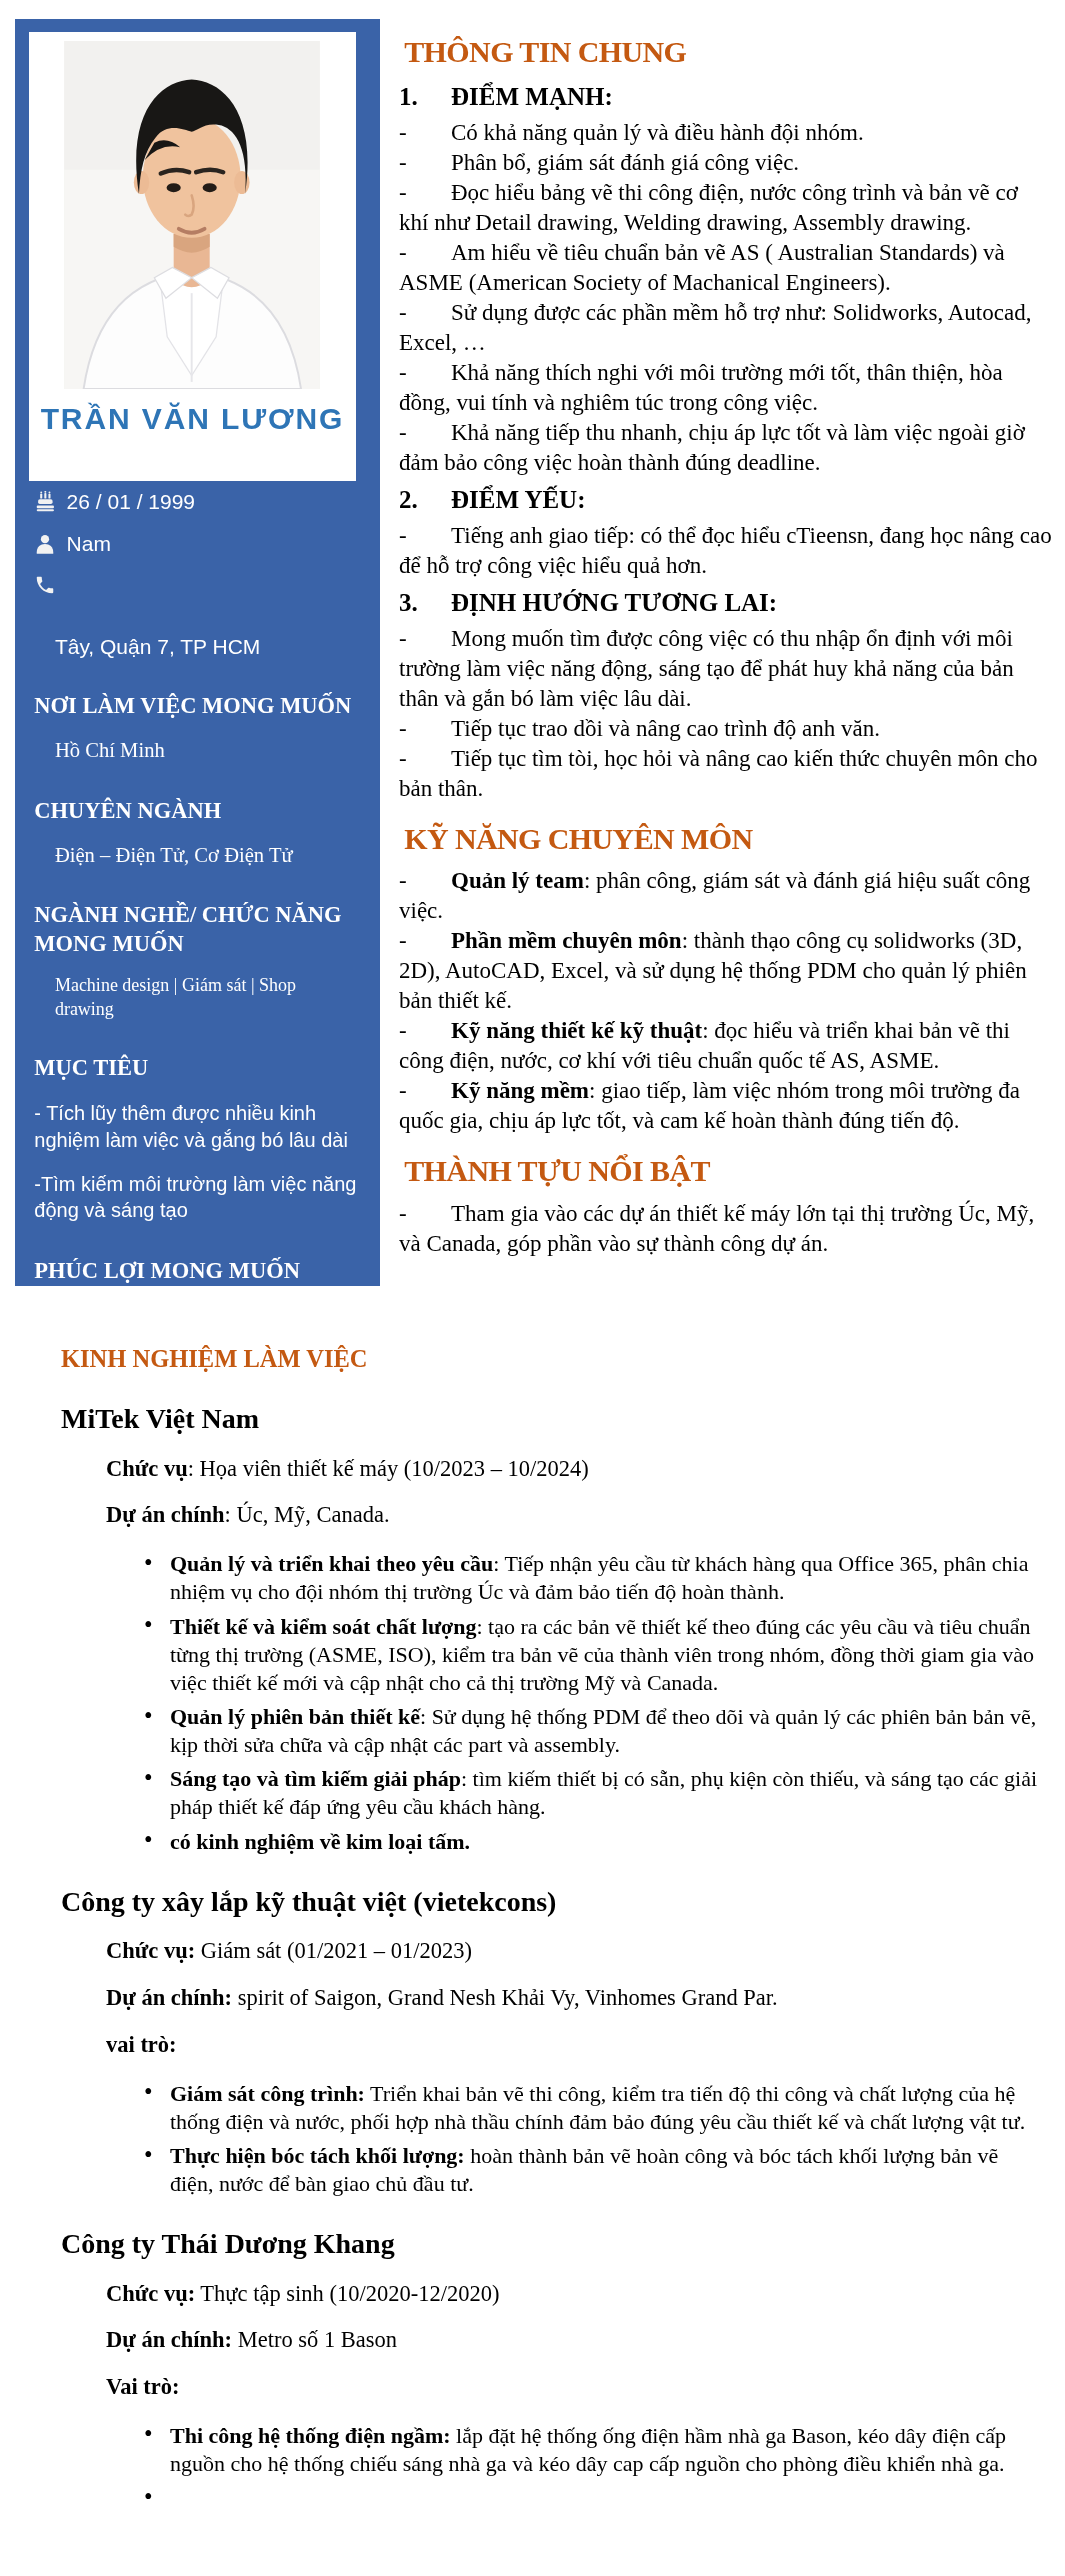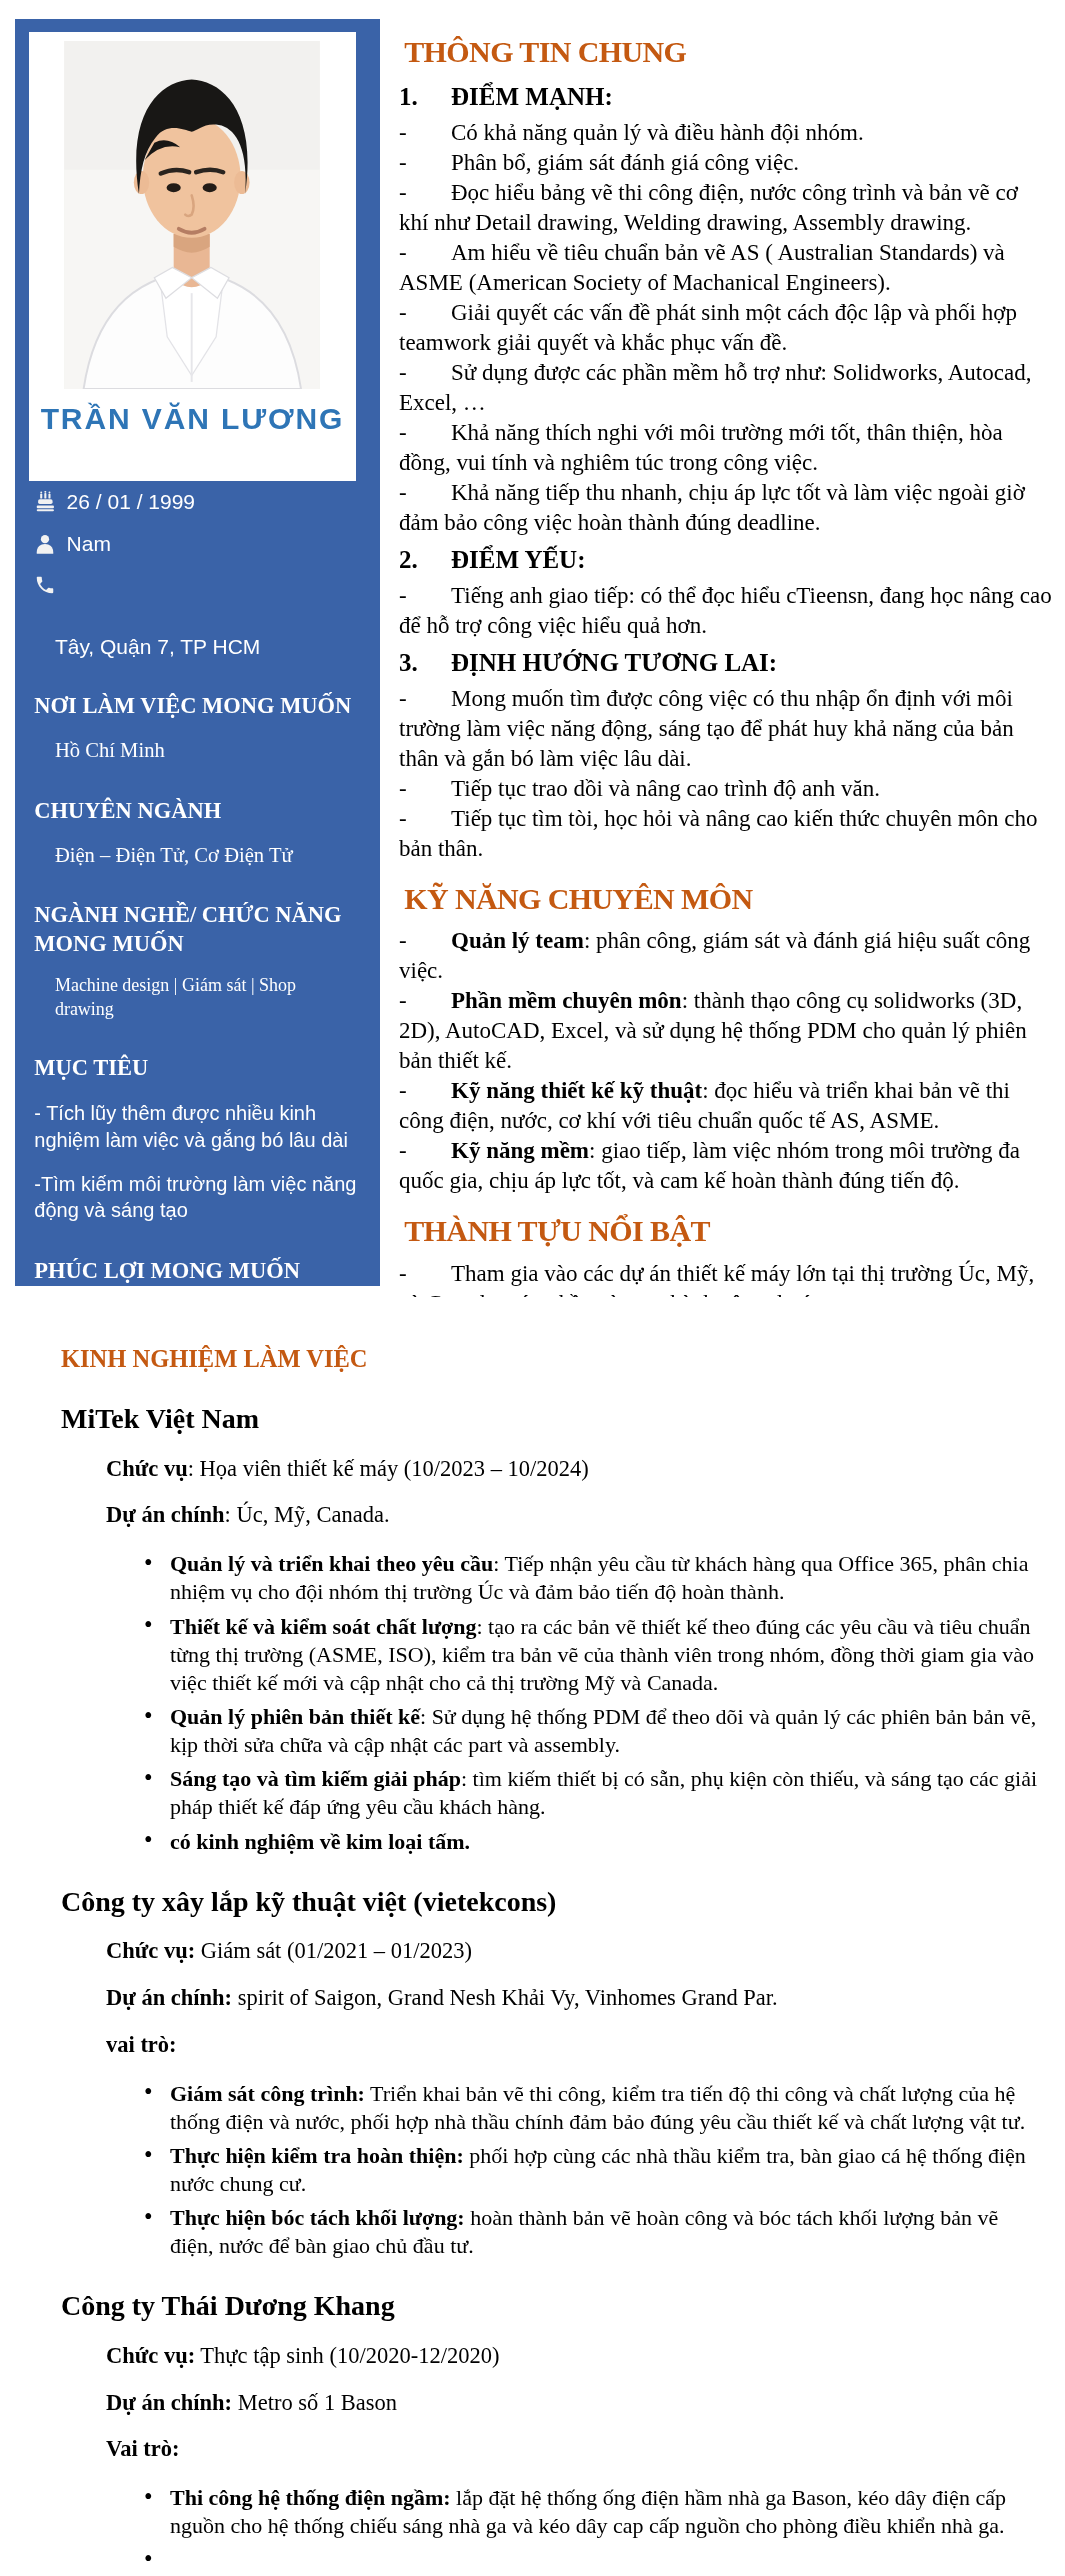--- a/index.html
+++ b/index.html
@@ -156,21 +156,20 @@
   <div class="num-h">
     <span class="num">1.</span>
     <span>ĐIỂM MẠNH:</span>
   </div>
   <div>
 
   <p class="dash-p"><span class="dashcol"></span><span>Có khả năng quản lý và điều hành đội nhóm.</span></p>
       <p class="dash-p"><span class="dashcol"></span><span>Phân bổ, giám sát đánh giá công việc.</span></p>
       <p class="dash-p"><span class="dashcol"></span><span>Đọc hiểu bảng vẽ thi công điện, nước công trình và bản vẽ cơ khí như Detail drawing, Welding drawing, Assembly drawing.</span></p>
       <p class="dash-p"><span class="dashcol"></span><span>Am hiểu về tiêu chuẩn bản vẽ AS ( Australian Standards) và ASME (American Society of Machanical Engineers).</span></p>
-      <p class="dash-p"><span class="dashcol"></span><span>Giải quyết các vấn đề phát sinh một cách độc lập và phối hợp teamwork giải quyết và khắc phục vấn đề.</span></p>
       <p class="dash-p"><span class="dashcol"></span><span>Sử dụng được các phần mềm hỗ trợ như: Solidworks, Autocad, Excel, …</span></p>
       <p class="dash-p"><span class="dashcol"></span><span>Khả năng thích nghi với môi trường mới tốt, thân thiện, hòa đồng, vui tính và nghiêm túc trong công việc.</span></p>
       <p class="dash-p"><span class="dashcol"></span><span>Khả năng tiếp thu nhanh, chịu áp lực tốt và làm việc ngoài giờ đảm bảo công việc hoàn thành đúng deadline.</span></p>
     </div>
 
   <div class="num-h">
     <span class="num">2.</span>
     <span>ĐIỂM YẾU:</span>
   </div>
   <div>
@@ -226,21 +225,20 @@
   <h3 class="company">Công ty xây lắp kỹ thuật việt (vietekcons)</h3>
   <div>
 
   <p class="field-line"><b>Chức vụ:</b><span> Giám sát (01/2021 – 01/2023)</span></p>
       <p class="field-line"><b>Dự án chính:</b><span> spirit of Saigon, Grand Nesh Khải Vy, Vinhomes Grand Par.</span></p>
       <p class="field-line"><b>vai trò:</b><span></span></p>
     </div>
   <ul>
 
   <li><b>Giám sát công trình:</b><span> Triển khai bản vẽ thi công, kiểm tra tiến độ thi công và chất lượng của hệ thống điện và nước, phối hợp nhà thầu chính đảm bảo đúng yêu cầu thiết kế và chất lượng vật tư.</span></li>
-      <li><b>Thực hiện kiểm tra hoàn thiện:</b><span> phối hợp cùng các nhà thầu kiểm tra, bàn giao cá hệ thống điện nước chung cư.</span></li>
       <li><b>Thực hiện bóc tách khối lượng:</b><span> hoàn thành bản vẽ hoàn công và bóc tách khối lượng bản vẽ điện, nước để bàn giao chủ đầu tư.</span></li>
     </ul>
 
   <h3 class="company">Công ty Thái Dương Khang</h3>
   <div>
 
   <p class="field-line"><b>Chức vụ:</b><span> Thực tập sinh (10/2020-12/2020)</span></p>
       <p class="field-line"><b>Dự án chính:</b><span> Metro số 1 Bason</span></p>
       <p class="field-line"><b>Vai trò:</b><span></span></p>
     </div>

